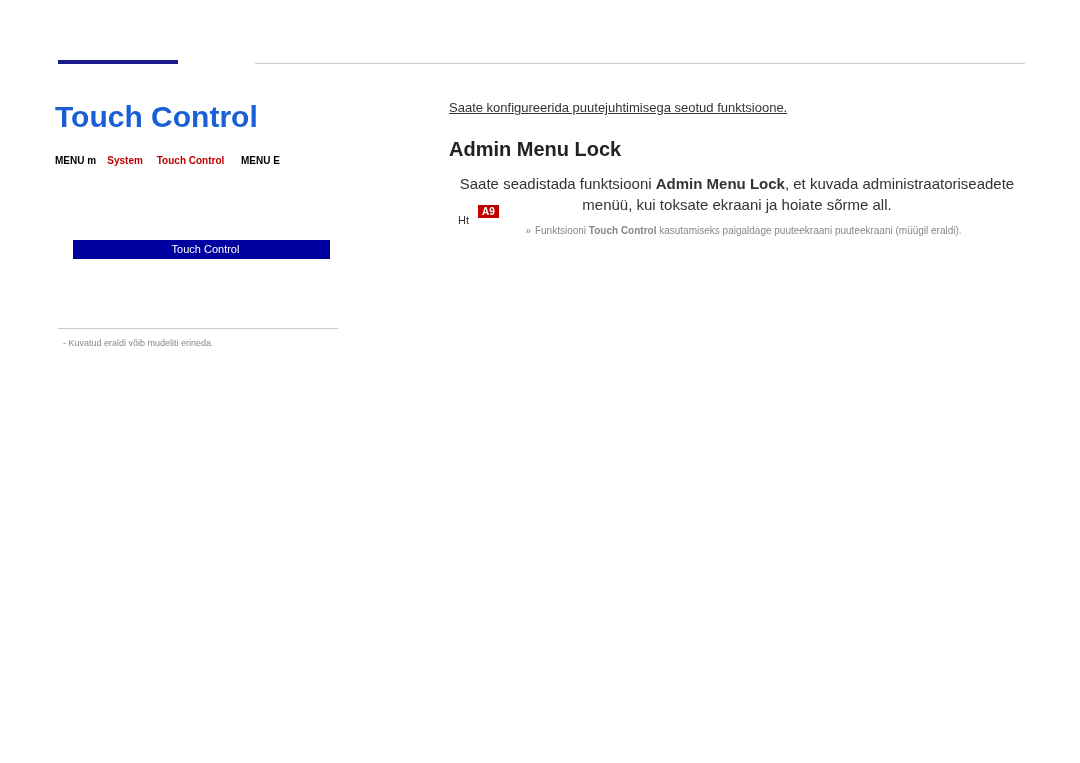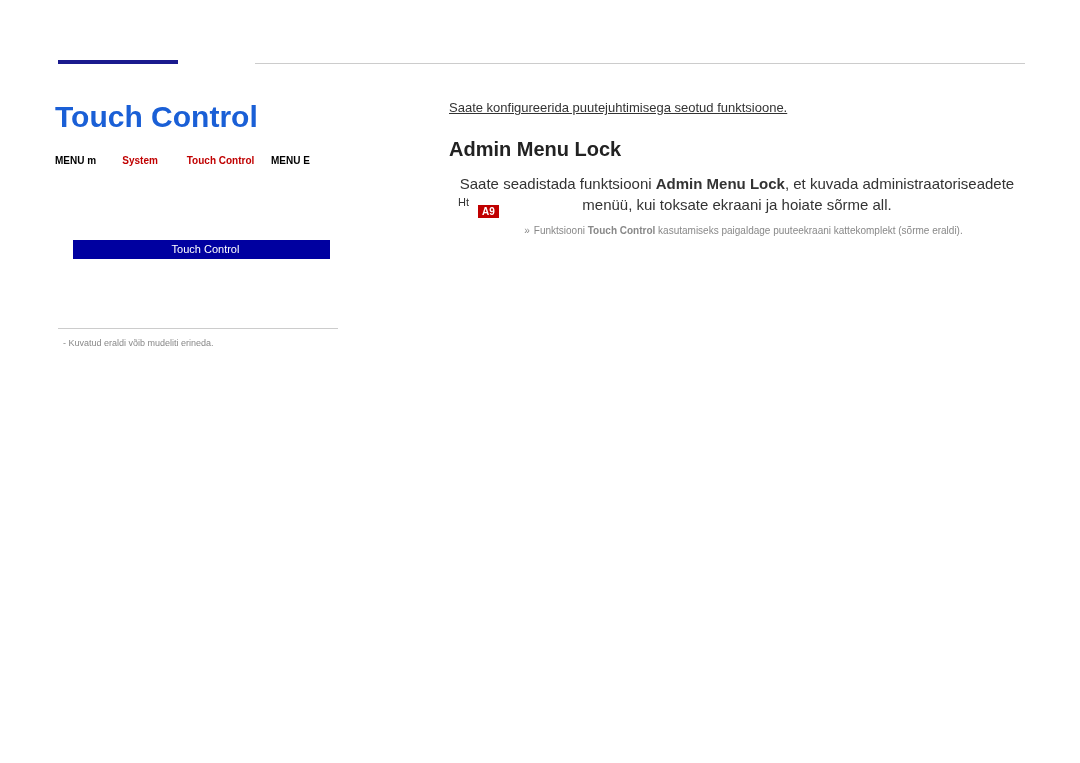--- a/index.html
+++ b/index.html
@@ -42,21 +42,20 @@
     .menu-path {
       position: absolute;
       top: 155px;
       left: 55px;
       font-size: 10px;
       font-weight: bold;
       color: #000000;
     }
     .menu-path .red {
       color: #c00000;
-      margin-left: 15px;
     }
     .touch-control-button {
       position: absolute;
       top: 240px;
       left: 73px;
       width: 257px;
       height: 19px;
       background: #0000a0;
       color: #ffffff;
       font-size: 11px;
@@ -101,21 +100,21 @@
       right: 55px;
       font-size: 15px;
       color: #333333;
       line-height: 1.4;
     }
     .section-body .bold {
       font-weight: bold;
     }
     .hint-label {
       position: absolute;
-      top: 196px;
+      top: 214px;
       left: 458px;
       font-size: 11px;
       color: #333333;
     }
     .hint-badge {
       position: absolute;
       top: 205px;
       left: 478px;
       font-size: 10px;
       background: #c00000;
@@ -169,14 +168,14 @@
 <h2 class="section-title">Admin Menu Lock</h2>
 
 <div class="section-body">
   <span>Saate seadistada funktsiooni </span><span class="bold">Admin Menu Lock</span><span>, et kuvada administraatoriseadete menüü, kui toksate ekraani ja hoiate sõrme all.</span>
 </div>
 
 <div class="hint-label">Ht</div>
 <div class="hint-badge">A9</div>
 
 <div class="hint-text">
-  <span class="intro-arrow">»</span><span>Funktsiooni </span><span class="bold">Touch Control</span><span> kasutamiseks paigaldage puuteekraani kattekomplekt (sõrme eraldi).</span>
+  <span class="intro-arrow">»</span><span>Funktsiooni </span><span class="bold">Touch Control</span><span> kasutamiseks paigaldage puuteekraani puuteekraani (müügil eraldi).</span>
 </div>
 
 </body></html>

